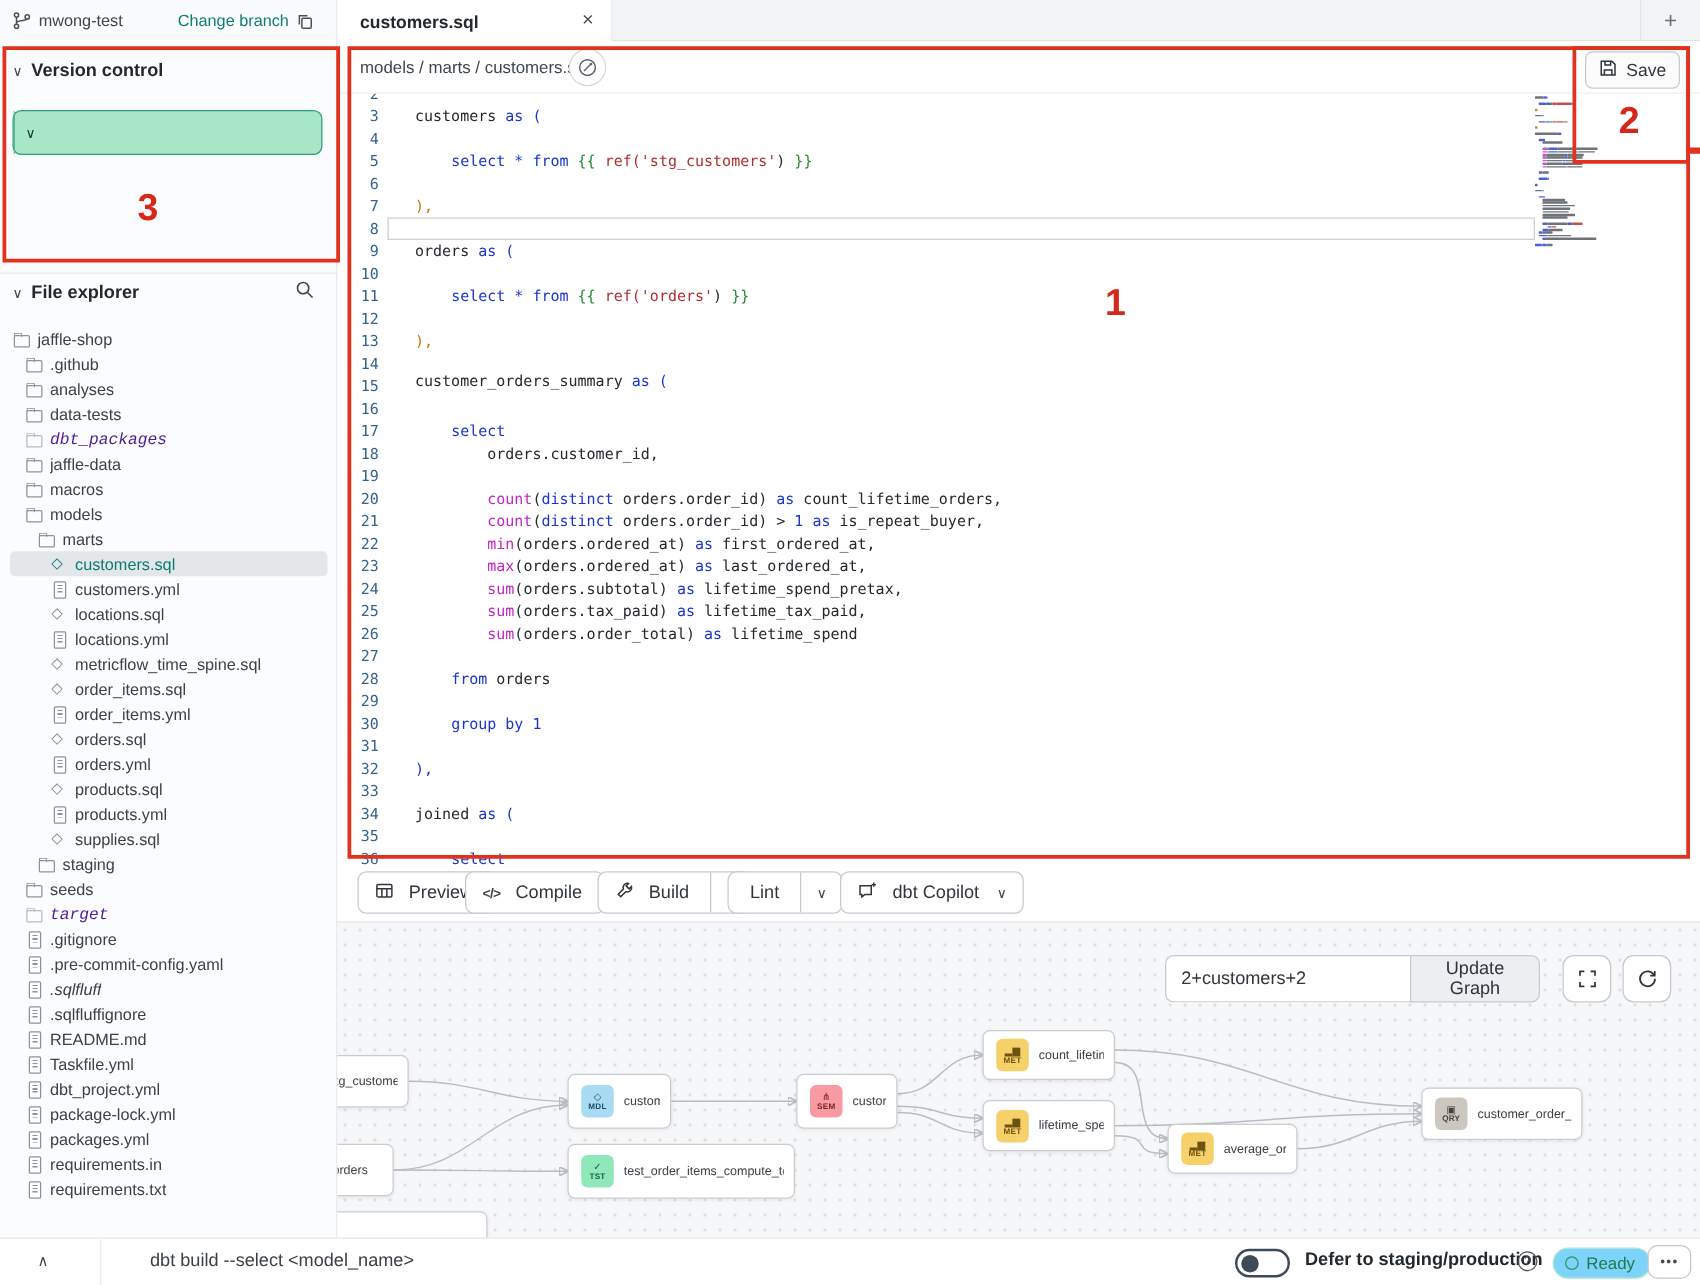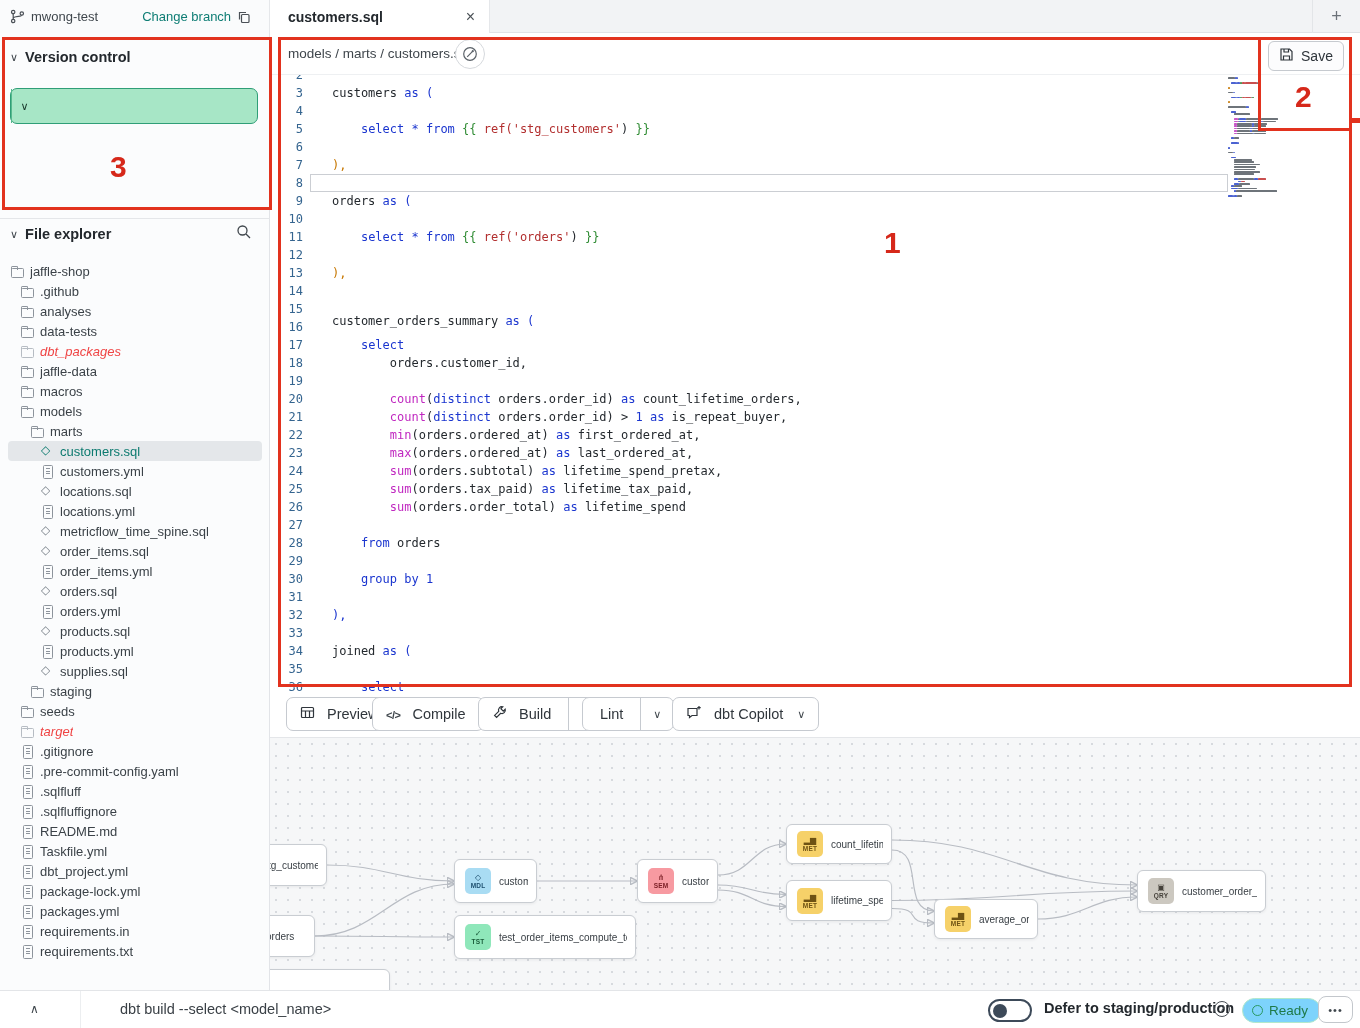--- a/index.html
+++ b/index.html
@@ -30,21 +30,21 @@
   .pr-btn{position:absolute;left:10px;top:55px;width:248px;height:36px;background:#a7e6c6;border:1px solid #2f9e77;border-radius:7px;display:flex;align-items:stretch;cursor:pointer;}
   .pr-main{flex:1;display:flex;align-items:center;gap:9px;padding:0 12px;font-size:13.5px;color:#17372a;overflow:hidden;white-space:nowrap;}
   .pr-chev{width:26px;display:flex;align-items:center;justify-content:center;border-left:1px solid #57b98e;font-size:11px;color:#17372a;}
   .pr-chev::before{content:"∨";}
   .sect-div{position:absolute;left:0;top:185px;width:270px;border-top:1px solid #e4e6e9;}
 
   #file-tree{position:absolute;left:8px;top:228px;width:254px;}
   .tree-row{height:20px;display:flex;align-items:center;gap:6px;font-size:13px;color:#3b4248;border-radius:4px;cursor:pointer;}
   .tree-row.sel{background:#e4e7ea;}
   .tree-row.sel .tlabel{color:#0c7a6f;}
-  .tree-row.muted .tlabel{color:#ef4444;font-style:italic;}
+  .tree-row.muted .tlabel{color:#4c1d95;font-style:italic;font-family:Liberation Mono, monospace;}
   .tlabel{white-space:nowrap;overflow:hidden;}
   .ticon{width:14px;height:14px;position:relative;flex:0 0 auto;}
   .ticon.folder::before,.ticon.folder-open::before{content:"";position:absolute;left:1px;top:4px;width:11px;height:8px;border:1.2px solid #8d949c;border-radius:1.5px;}
   .ticon.folder::after,.ticon.folder-open::after{content:"";position:absolute;left:1px;top:2px;width:5px;height:3px;border:1.2px solid #8d949c;border-bottom:none;border-radius:1.5px 1.5px 0 0;}
   .muted .ticon.folder::before,.muted .ticon.folder::after{border-color:#b6bcc3;}
   .ticon.file::before{content:"";position:absolute;left:3px;top:1px;width:8px;height:12px;border:1.2px solid #8d949c;border-radius:1.5px;}
   .ticon.file::after{content:"";position:absolute;left:5.5px;top:4px;width:4px;height:6px;background:repeating-linear-gradient(#8d949c 0 1px,transparent 1px 2.6px);}
   .ticon.model::before{content:"◇";position:absolute;left:1px;top:-1px;font-size:12px;color:#7d858d;}
   .sel .ticon.model::before{color:#0c7a6f;}
 
@@ -270,21 +270,21 @@
           <span class="tlabel">target</span>
         </div>
         <div class="tree-row" style="padding-left: 12px;">
           <span class="ticon file"></span>
           <span class="tlabel">.gitignore</span>
         </div>
         <div class="tree-row" style="padding-left: 12px;">
           <span class="ticon file"></span>
           <span class="tlabel">.pre-commit-config.yaml</span>
         </div>
-        <div class="tree-row" style="padding-left: 12px;">
+        <div class="tree-row" style="padding-left: 12px; font-style: italic;">
           <span class="ticon file"></span>
           <span class="tlabel">.sqlfluff</span>
         </div>
         <div class="tree-row" style="padding-left: 12px;">
           <span class="ticon file"></span>
           <span class="tlabel">.sqlfluffignore</span>
         </div>
         <div class="tree-row" style="padding-left: 12px;">
           <span class="ticon file"></span>
           <span class="tlabel">README.md</span>
@@ -363,21 +363,21 @@
           <div class="cline" style="top: 135px;"></div>
           <div class="gut" style="top: 153px;">11</div>
           <div class="cline" style="top: 153px;"><span class="tk-p">    </span><span class="tk-k">select </span><span class="tk-k">* </span><span class="tk-k">from </span><span class="tk-j">{{ </span><span class="tk-s">ref(</span><span class="tk-s">'orders'</span><span class="tk-p">) </span><span class="tk-j">}}</span></div>
           <div class="gut" style="top: 171px;">12</div>
           <div class="cline" style="top: 171px;"></div>
           <div class="gut" style="top: 189px;">13</div>
           <div class="cline" style="top: 189px;"><span class="tk-o">),</span></div>
           <div class="gut" style="top: 207px;">14</div>
           <div class="cline" style="top: 207px;"></div>
           <div class="gut" style="top: 225px;">15</div>
-          <div class="cline" style="top: 237px;"><span class="tk-p">customer_orders_summary </span><span class="tk-k">as </span><span class="tk-k">(</span></div>
+          <div class="cline" style="top: 221px;"><span class="tk-p">customer_orders_summary </span><span class="tk-k">as </span><span class="tk-k">(</span></div>
           <div class="gut" style="top: 243px;">16</div>
           <div class="cline" style="top: 243px;"></div>
           <div class="gut" style="top: 261px;">17</div>
           <div class="cline" style="top: 261px;"><span class="tk-p">    </span><span class="tk-k">select</span></div>
           <div class="gut" style="top: 279px;">18</div>
           <div class="cline" style="top: 279px;"><span class="tk-p">        orders.customer_id,</span></div>
           <div class="gut" style="top: 297px;">19</div>
           <div class="cline" style="top: 297px;"></div>
           <div class="gut" style="top: 315px;">20</div>
           <div class="cline" style="top: 315px;"><span class="tk-p">        </span><span class="tk-f">count</span><span class="tk-p">(</span><span class="tk-k">distinct</span><span class="tk-p"> orders.order_id) </span><span class="tk-k">as </span><span class="tk-p">count_lifetime_orders,</span></div>
@@ -719,20 +719,37 @@
           <span class="llabel">average_order_value</span>
         </div>
         <div class="lnode" style="left: 867px; top: 132px; width: 129px; height: 42px;">
           <span class="ltile QRY">
             <b>▣</b>
             <small>QRY</small>
           </span>
           <span class="llabel">customer_order_metrics</span>
         </div>
       </div>
+    <div class="graph-controls">
+      <input class="gsel" value="2+customers+2" style="">
+      <button class="gupd">Update Graph</button>
+      <button class="gicon">
+        <svg width="16" height="16" viewBox="0 0 16 16">
+            <g fill="none" stroke="#30363c" stroke-width="1.4">
+              <path d="M2 5.5V2h3.5M10.5 2H14v3.5M14 10.5V14h-3.5M5.5 14H2v-3.5"></path>
+            </g>
+          </svg>
+      </button>
+      <button class="gicon">
+        <svg width="16" height="16" viewBox="0 0 16 16">
+            <path d="M13.3 5.2A6 6 0 1 0 14 8" fill="none" stroke="#30363c" stroke-width="1.4"></path>
+            <path d="M13.8 1.8v3.6h-3.6" fill="none" stroke="#30363c" stroke-width="1.4"></path>
+          </svg>
+      </button>
+    </div>
   </div>
 
   <div class="statusbar">
     <span class="caret-up"></span>
     <div class="sdiv"></div>
     <span class="cmd">dbt build --select &lt;model_name&gt;</span>
     <span class="toggle">
         <i class="knob"></i>
       </span>
     <span class="defer">Defer to staging/production</span>

